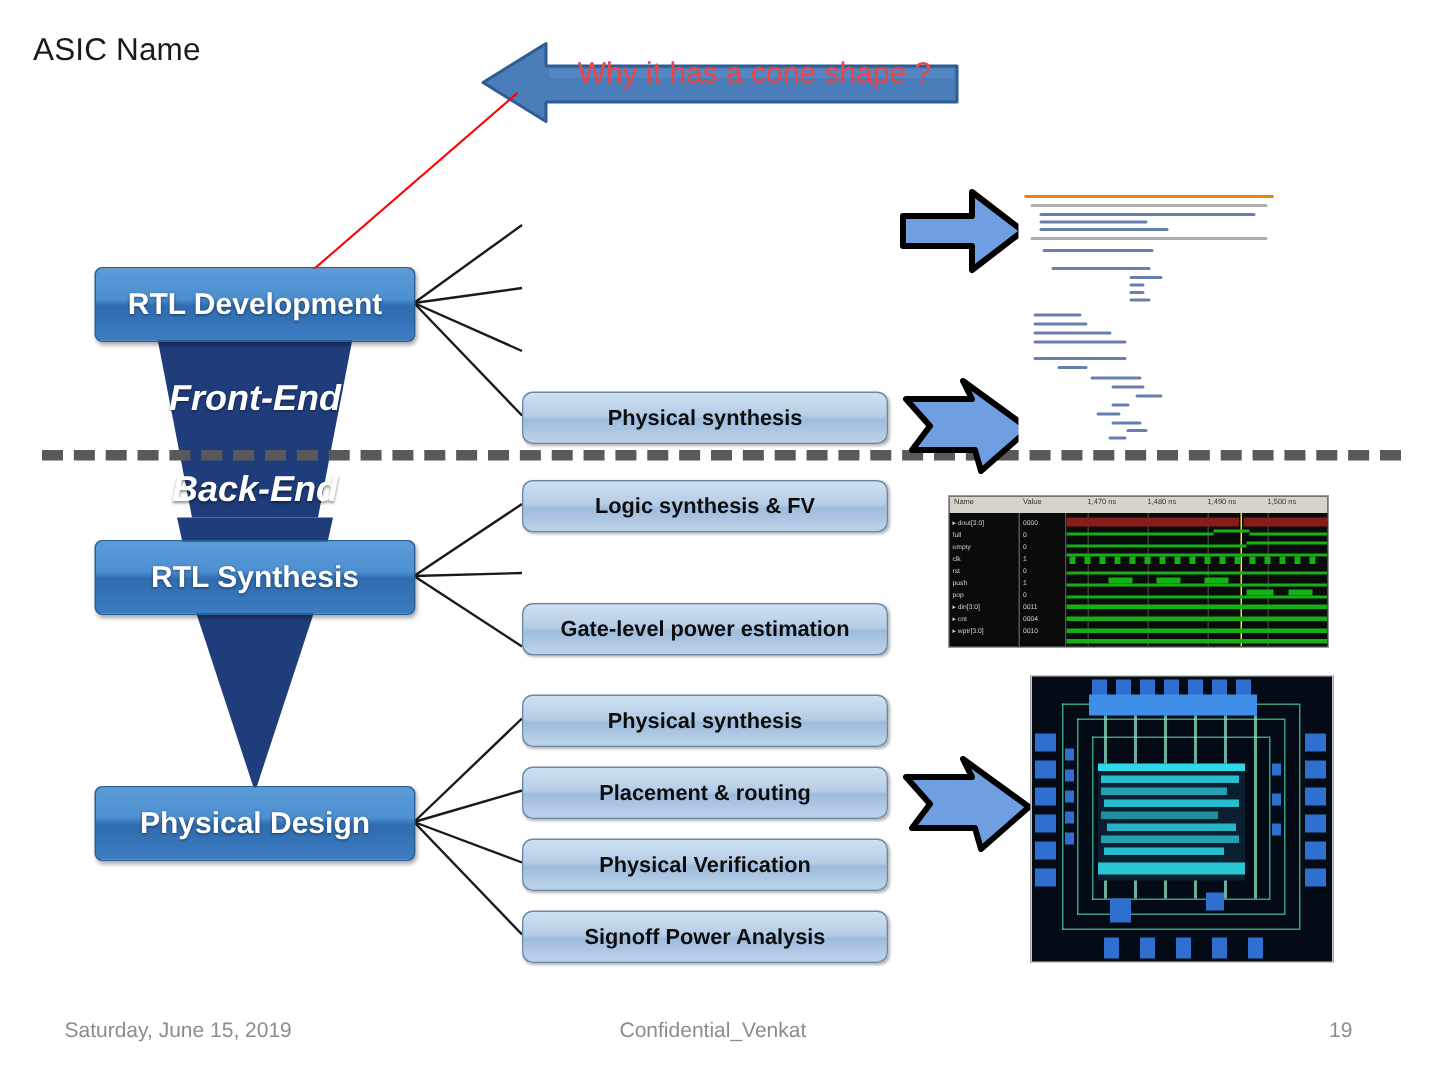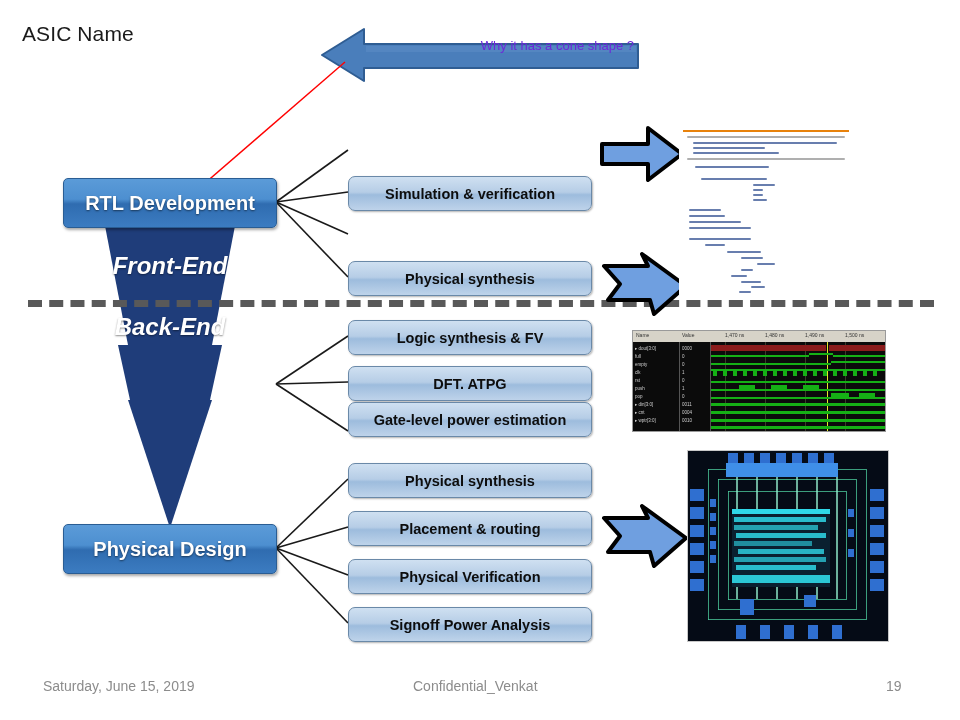--- a/index.html
+++ b/index.html
@@ -44,23 +44,23 @@
     top: 22px;
     width: 320px;
     height: 60px;
   }
   #callout svg { display: block; }
   #callout-label {
     position: absolute;
     left: 52px;
     top: 16px;
     width: 262px;
-    text-align: right;
-    font-size: 13px;
-    color: #6d28d9;
+    text-align: center;
+    font-size: 20px;
+    color: #ef4444;
     white-space: nowrap;
     font-family: "Liberation Sans", sans-serif;
   }
 
   
   #red-pointer { position: absolute; left: 0; top: 0; width: 960px; height: 720px; pointer-events: none; }
 
   
   #funnel-layer { position: absolute; left: 0; top: 0; width: 960px; height: 720px; }
 
@@ -244,36 +244,33 @@
       <line x1="276" y1="548" x2="348" y2="479"></line>
       <line x1="276" y1="548" x2="348" y2="527"></line>
       <line x1="276" y1="548" x2="348" y2="575"></line>
       <line x1="276" y1="548" x2="348" y2="623"></line>
     </g>
   </svg>
 
   <div class="stage" id="stage-rtl-dev">
     <span>RTL Development</span>
   </div>
+  <div class="stage" id="stage-rtl-syn">
+    <span>RTL Synthesis</span>
+  </div>
   <div class="stage" id="stage-phys-des">
     <span>Physical Design</span>
   </div>
 
-  <div class="task" style="top:176px">
-    <span>Simulation &amp; verification</span>
-  </div>
   <div class="task" style="top:261px">
     <span>Physical synthesis</span>
   </div>
 
   <div class="task" style="top:320px">
     <span>Logic synthesis &amp; FV</span>
-  </div>
-  <div class="task" style="top:366px">
-    <span>DFT. ATPG</span>
   </div>
   <div class="task" style="top:402px">
     <span>Gate-level power estimation</span>
   </div>
 
   <div class="task" style="top:463px">
     <span>Physical synthesis</span>
   </div>
   <div class="task" style="top:511px">
     <span>Placement &amp; routing</span>

